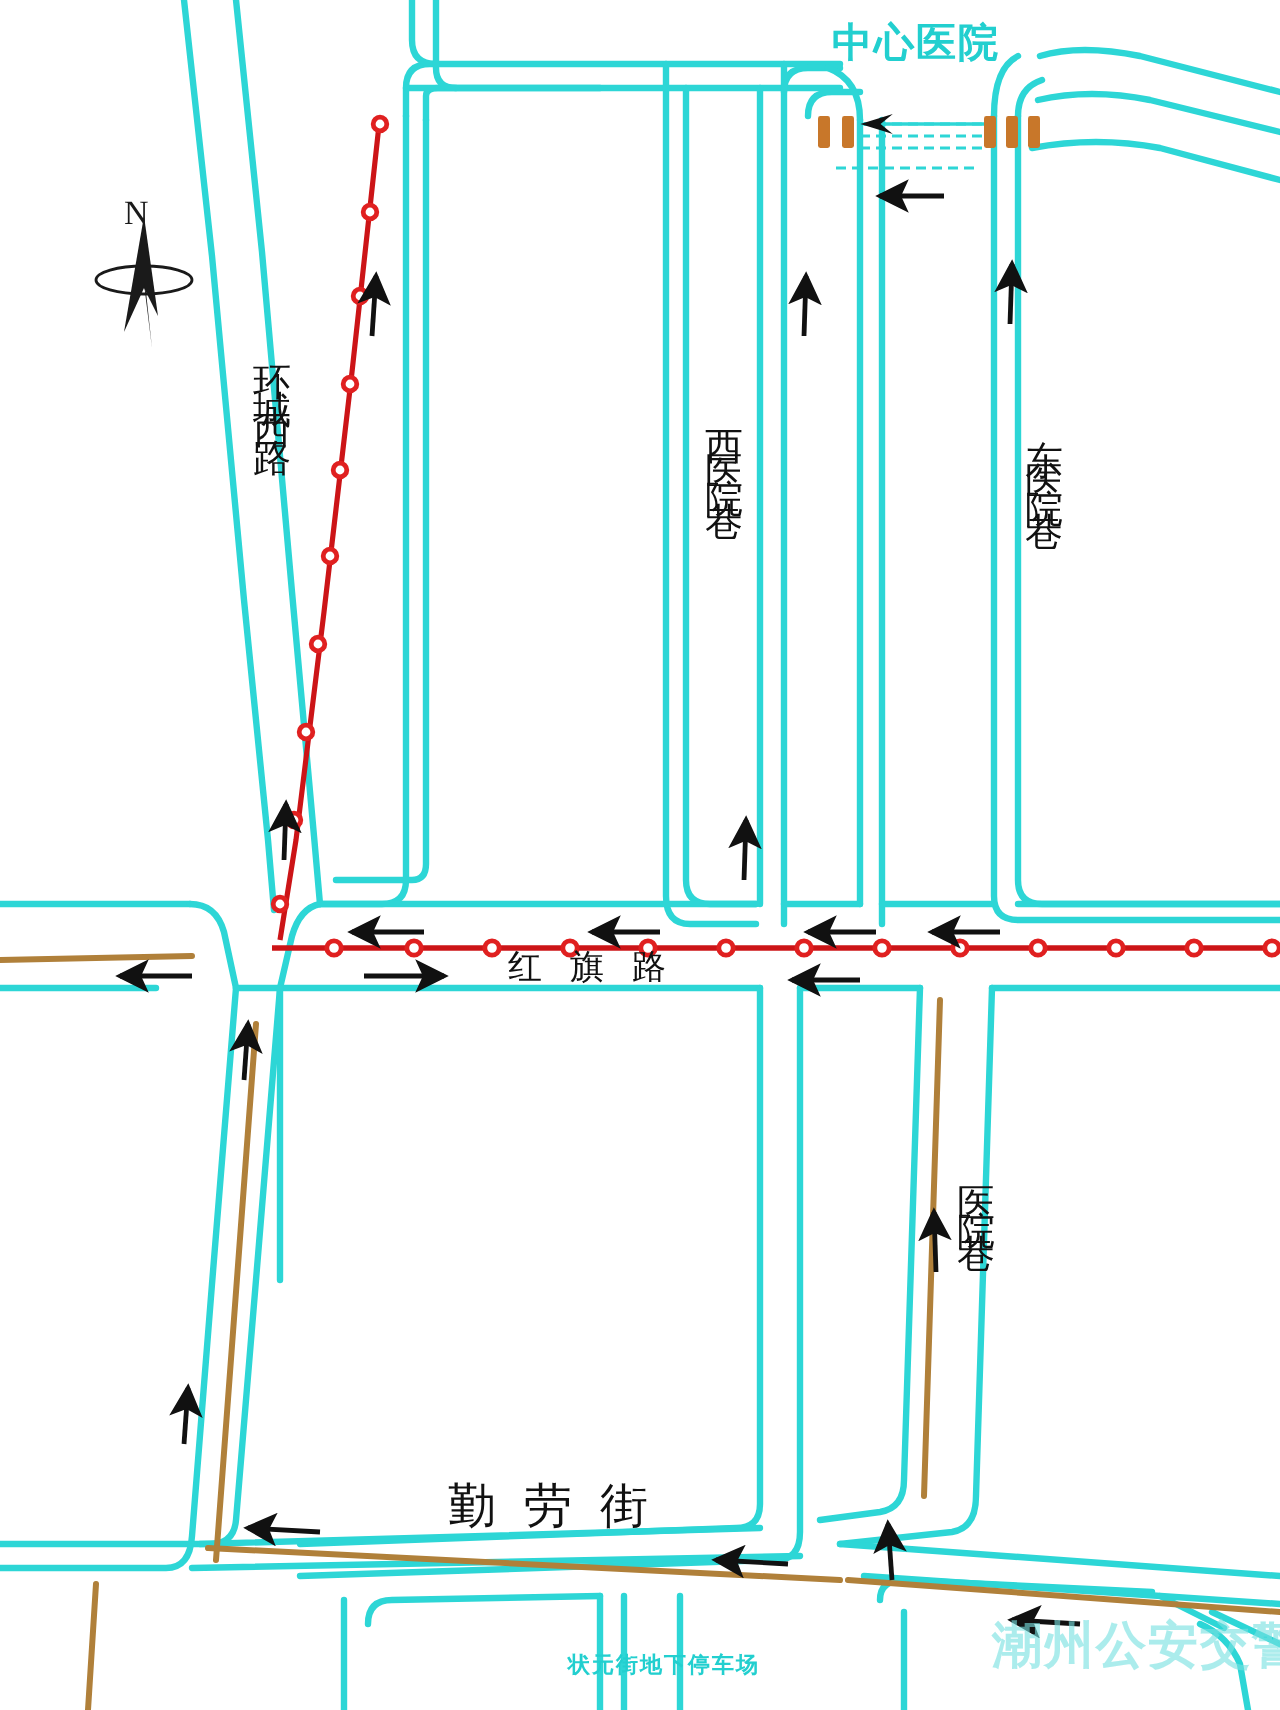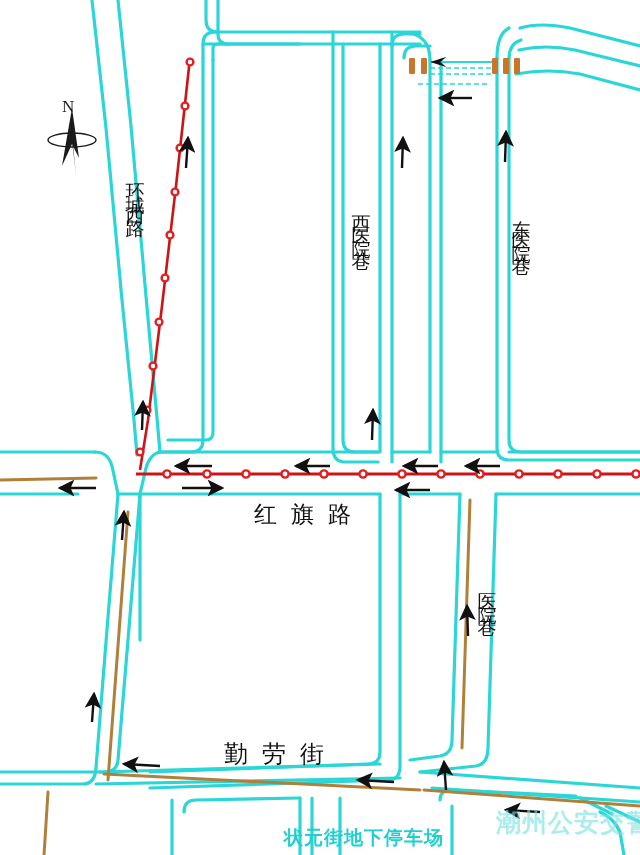--- a/index.html
+++ b/index.html
@@ -284,22 +284,23 @@
   </div>
 
   <div class="map-label vertical" style="left:126px; top:168px; font-size:19px;">环城西路</div>
 
   <div class="map-label vertical" style="left:352px; top:200px; font-size:19px;">西医院巷</div>
 
   <div class="map-label vertical" style="left:512px; top:205px; font-size:19px;">东医院巷</div>
 
   <div class="map-label vertical" style="left:478px; top:578px; font-size:19px;">医院巷</div>
 
-  <div class="map-label horizontal" style="left:254px; top:503px; font-size:23px;">红旗路</div>
+  <div class="map-label horizontal" style="left:254px; top:475px; font-size:17px;">红旗路</div>
 
   <div class="map-label horizontal" style="left:224px; top:742px; font-size:24px;">勤劳街</div>
 
-
-  <div class="poi-label" style="left:284px; top:825px; font-size:19px;text-align:right;">状元街地下停车场</div>
+  <div class="poi-label" style="left:416px; top:8px; font-size:20px;">中心医院</div>
+
+  <div class="poi-label" style="left:284px; top:825px; font-size:11px;text-align:right;">状元街地下停车场</div>
 
   <div class="watermark" style="left:496px; top:806px;">潮州公安交警</div>
 
 </div>
 
 </body></html>

